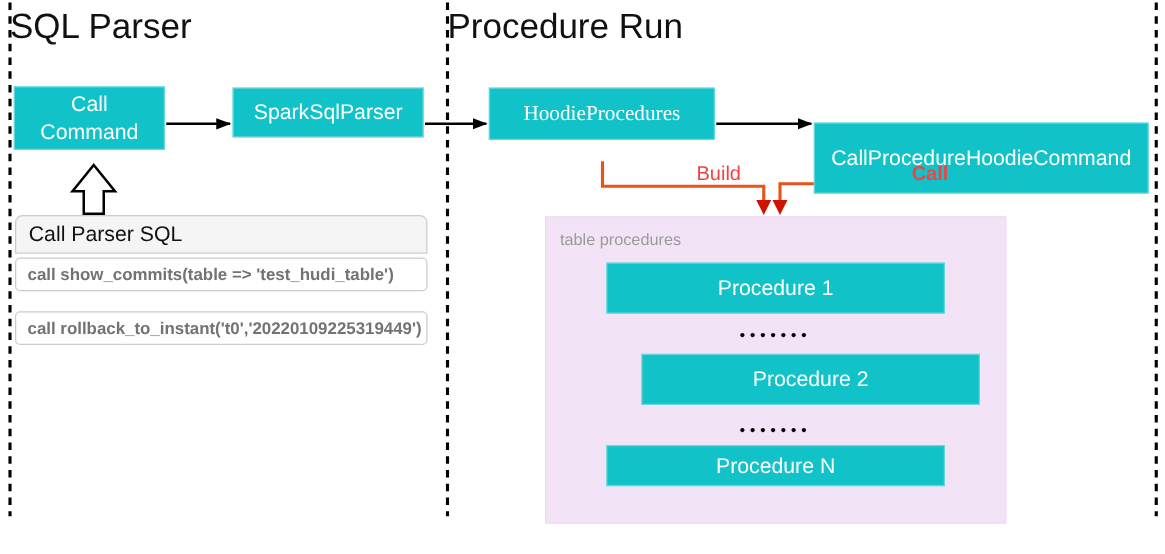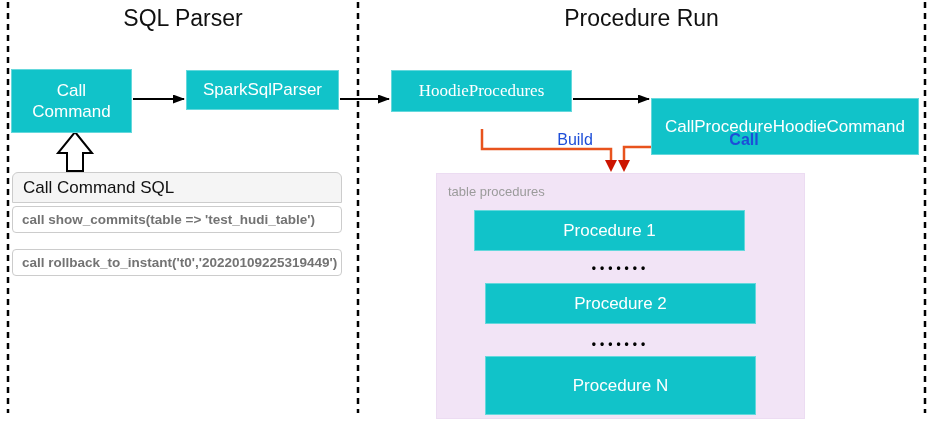--- a/index.html
+++ b/index.html
@@ -1,28 +1,28 @@
 <!DOCTYPE html>
 <html style="--node-fill: #11c3c9; --node-text: #ffffff; --user-procedures-fill: #f2e4f6; --connector-orange: #e8531d; --arrowhead-red: #cc1400; --line-black: #000000; --panel-header-fill: #f5f5f5; --panel-border: #cccccc; --muted-label: #9b9b9b;"><head>
 <meta charset="utf-8">
 <style>
   html,body{margin:0;padding:0;background:#fff;}
   body{font-family:"Liberation Sans", sans-serif;}
   #canvas{position:relative;width:932px;height:443px;background:#fff;overflow:hidden;}
   .abs{position:absolute;}
-  .section-title{font-size:23px;color:#111;text-align:center;font-weight:400;}
+  .section-title{font-size:28px;color:#111;text-align:left;font-weight:400;}
   .node{
     background:var(--node-fill,#11c3c9);
     color:var(--node-text,#fff);
     display:flex;align-items:center;justify-content:center;
     font-size:17px;text-align:center;line-height:1.25;
     border:1px solid rgba(255,255,255,0.35);
     box-sizing:border-box;
   }
-  .edge-label{font-size:16px;color:#1d4ed8;text-align:center;}
+  .edge-label{font-size:16px;color:#ef4444;text-align:center;}
   .panel-header{
     background:var(--panel-header-fill,#f5f5f5);
     border:1px solid var(--panel-border,#ccc);
     border-radius:6px 6px 0 0;
     box-sizing:border-box;
     display:flex;align-items:center;
     padding-left:10px;font-size:17px;color:#111;
   }
   .panel-row{
     background:#fff;
@@ -68,49 +68,49 @@
 
     <polyline points="482,129 482,149 611,149 611,161" fill="none" style="stroke:var(--connector-orange,#e8531d);" stroke-width="2.5"></polyline>
     <polygon points="605,160 617,160 611,172" style="fill:var(--arrowhead-red,#cc1400);"></polygon>
     <polyline points="787,128 787,147 624,147 624,161" fill="none" style="stroke:var(--connector-orange,#e8531d);" stroke-width="2.5"></polyline>
     <polygon points="618,160 630,160 624,172" style="fill:var(--arrowhead-red,#cc1400);"></polygon>
   </svg>
 
   <div class="abs section-title" style="left:8px;top:5px;width:350px;">SQL Parser</div>
   <div class="abs section-title" style="left:358px;top:5px;width:567px;">Procedure Run</div>
 
-  <div class="abs node" style="left:11px;top:69px;width:121px;height:64px;">
+  <div class="abs node" style="left:11px;top:69px;width:121px;height:51px;">
     <span style="display:block;width:92px;">Call Command</span>
   </div>
   <div class="abs node" style="left:186px;top:70px;width:153px;height:40px;">
     <span>SparkSqlParser</span>
   </div>
 
   <div class="abs node" style="left:391px;top:70px;width:181px;height:42px;font-family:Liberation Serif, serif;">
     <span>HoodieProcedures</span>
   </div>
   <div class="abs node" style="left:651px;top:70px;width:268px;height:57px;margin-top:28px;">
     <span>CallProcedureHoodieCommand</span>
   </div>
 
   <div class="abs edge-label" style="left:543px;top:131px;width:64px;">Build</div>
   <div class="abs edge-label" style="left:716px;top:131px;width:56px;font-weight:bold;">Call</div>
 
-  <div class="abs panel-header" style="left:12px;top:172px;width:330px;height:31px;">Call Command SQL</div>
+  <div class="abs panel-header" style="left:12px;top:172px;width:330px;height:31px;">Call Parser SQL</div>
   <div class="abs panel-row" style="left:12px;top:206px;width:330px;height:27px;">call show_commits(table =&gt; 'test_hudi_table')</div>
   <div class="abs panel-row" style="left:12px;top:236px;width:330px;height:27px;margin-top:13px;">call rollback_to_instant('t0','20220109225319449')</div>
 
   <div class="abs user-procs" style="left:436px;top:173px;width:369px;height:246px;"></div>
   <div class="abs user-procs-label" style="left:448px;top:184px;">table procedures</div>
 
-  <div class="abs node" style="left:474px;top:210px;width:271px;height:41px;">
+  <div class="abs node" style="left:485px;top:210px;width:271px;height:41px;">
     <span>Procedure 1</span>
   </div>
   <div class="abs dots" style="left:485px;top:260px;width:271px;height:16px;">•••••••</div>
-  <div class="abs node" style="left:485px;top:283px;width:271px;height:41px;">
+  <div class="abs node" style="left:513px;top:283px;width:271px;height:41px;">
     <span>Procedure 2</span>
   </div>
   <div class="abs dots" style="left:485px;top:336px;width:271px;height:16px;">•••••••</div>
-  <div class="abs node" style="left:485px;top:356px;width:271px;height:59px;">
+  <div class="abs node" style="left:485px;top:356px;width:271px;height:33px;">
     <span>Procedure N</span>
   </div>
 
 </div>
 
 </body></html>

